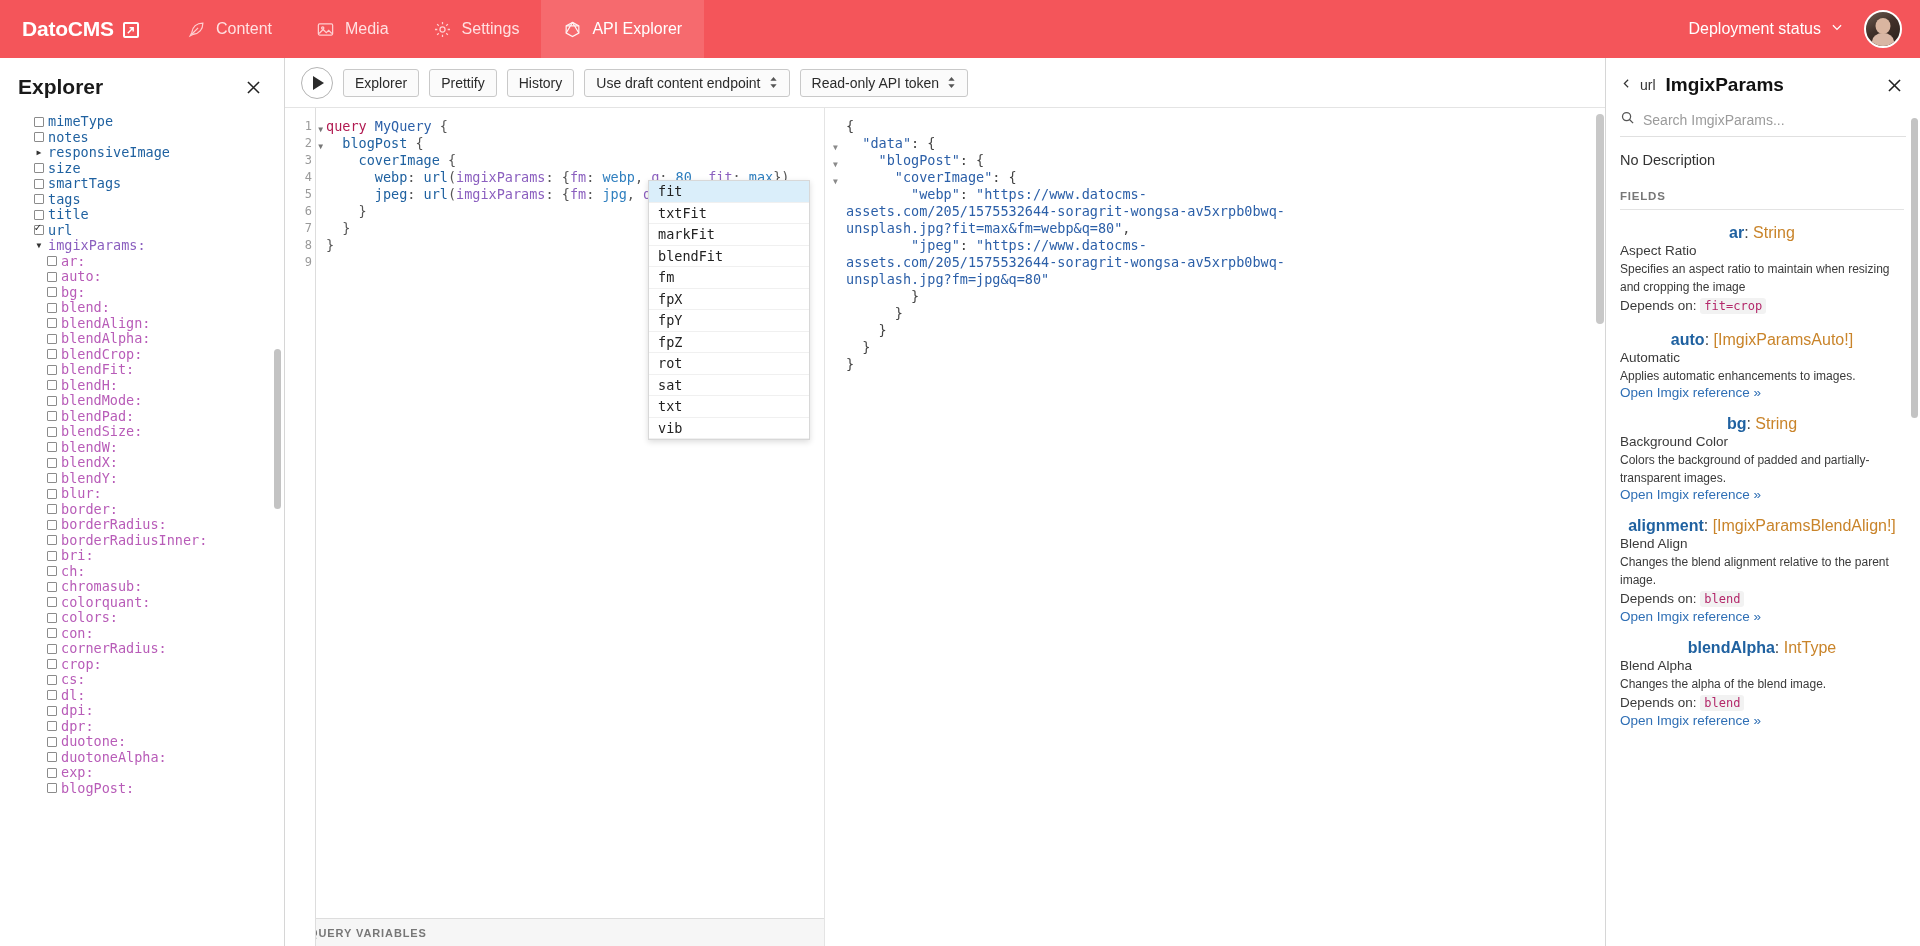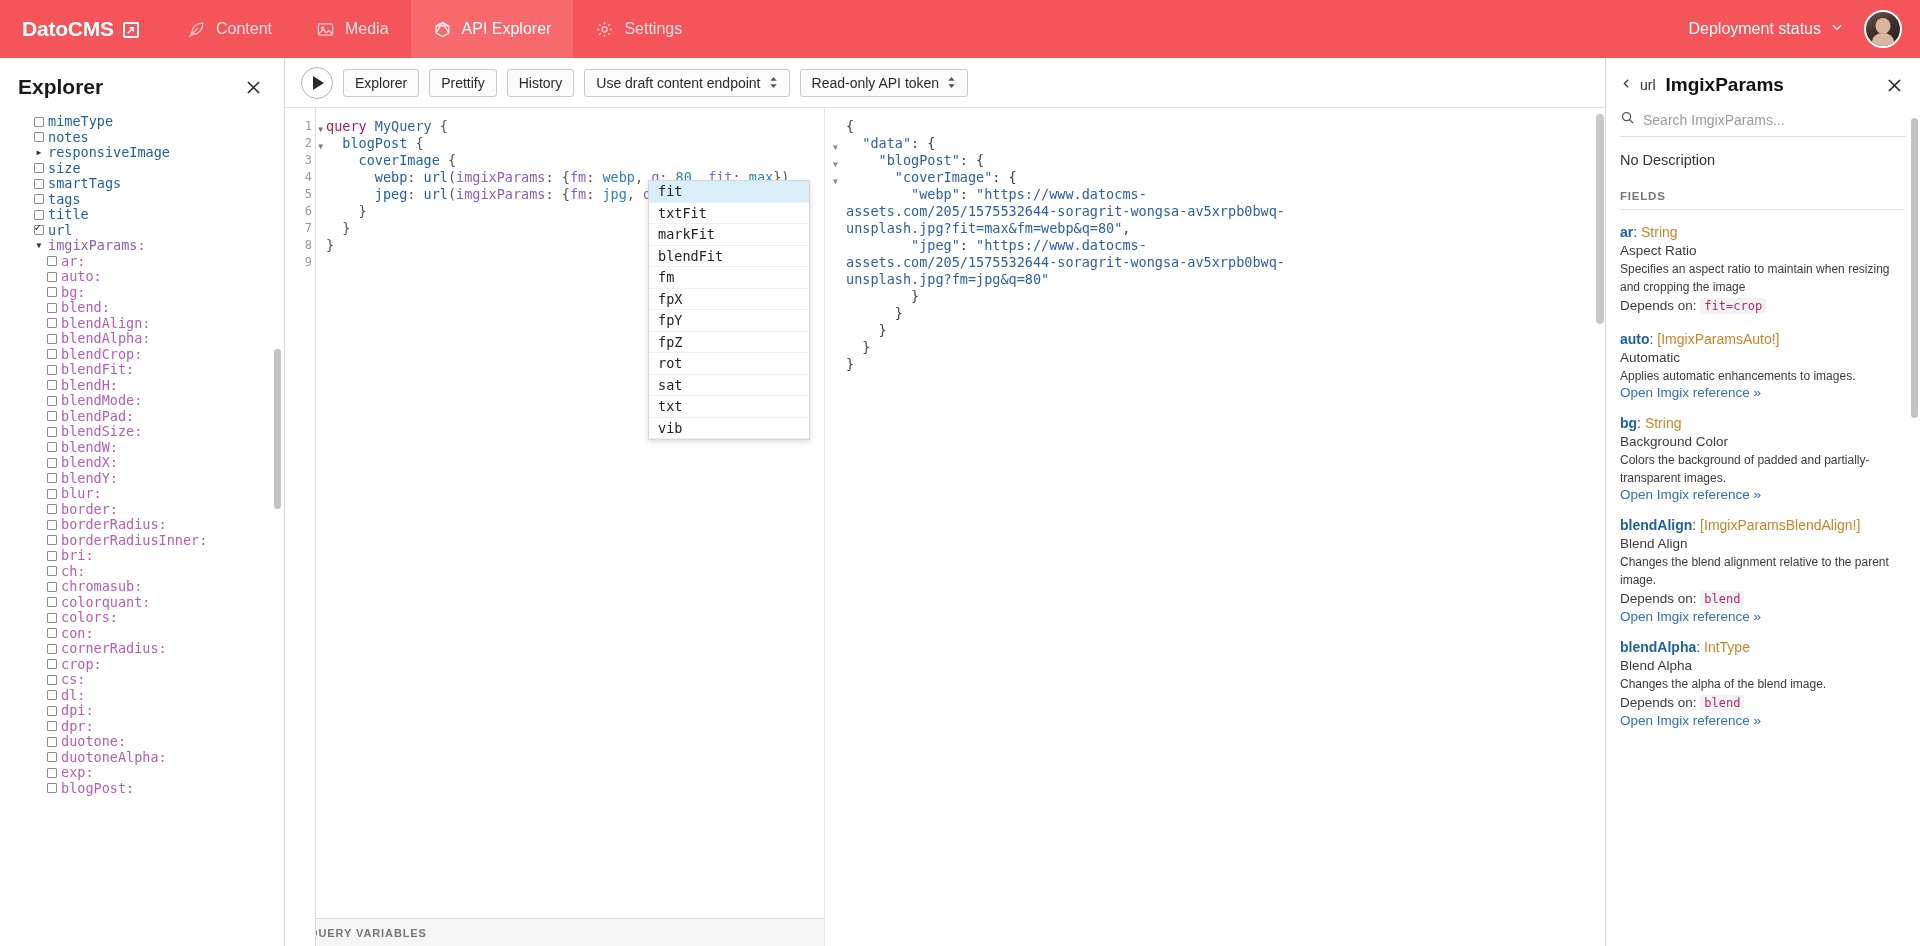--- a/index.html
+++ b/index.html
@@ -215,21 +215,21 @@
     font-family: "Liberation Sans", sans-serif; background: transparent;
   }
   .docs-search input::placeholder { color: #9b9b9b; }
   .docs-body { flex: 1; overflow: hidden; padding: 7px 16px 0 14px; min-height: 0; }
   .nodesc { font-size: 14.5px; color: #333; margin-bottom: 22px; }
   .fields-label {
     font-size: 11.5px; font-weight: bold; letter-spacing: .8px; color: #777;
     padding-bottom: 7px; border-bottom: 1px solid #e3e3e3; margin-bottom: 13px;
   }
   .fld { margin-bottom: 14px; }
-  .fld-sig { font-size: 14px; line-height: 19px; }
+  .fld-sig { font-size: 16px; line-height: 19px; text-align: center; }
   .fld-name { color: #1f61a0; font-weight: bold; }
   .fld-colon { color: #444; }
   .fld-type { color: #c9842a; }
   .fld-title { font-size: 13.5px; color: #3a3a3a; line-height: 18px; }
   .fld-desc { font-size: 12px; color: #3a3a3a; line-height: 18px; }
   .fld-dep { font-size: 13.5px; color: #3a3a3a; line-height: 19px; }
   .chip {
     font-family: "DejaVu Sans Mono", monospace; font-size: 12px;
     background: #f2f2f2; border-radius: 3px; padding: 1px 4px; color: #b3286a;
   }
@@ -270,37 +270,37 @@
       <div class="navtab">
         <span class="ic">
           <svg width="19" height="19" viewBox="0 0 24 24" fill="none" stroke="#ffd9da" stroke-width="1.6">
               <rect x="3" y="5" width="18" height="14" rx="1.5"></rect>
               <circle cx="8.5" cy="10" r="1.4"></circle>
               <path d="M4 17l5-5 4 4 3-3 4 4"></path>
             </svg>
         </span>
         <span>Media</span>
       </div>
+      <div class="navtab">
+        <span class="ic">
+          <svg width="19" height="19" viewBox="0 0 24 24" fill="none" stroke="#ffd9da" stroke-width="1.6">
+              <circle cx="12" cy="12" r="3.2"></circle>
+              <path d="M12 2.5v3M12 18.5v3M2.5 12h3M18.5 12h3M5.2 5.2l2.1 2.1M16.7 16.7l2.1 2.1M18.8 5.2l-2.1 2.1M7.3 16.7l-2.1 2.1"></path>
+            </svg>
+        </span>
+        <span>Settings</span>
+      </div>
       <div class="navtab active">
         <span class="ic">
           <svg width="19" height="19" viewBox="0 0 24 24" fill="none" stroke="#ffffff" stroke-width="1.5">
               <path d="M12 3 L20 7.5 V16.5 L12 21 L4 16.5 V7.5 Z"></path>
               <path d="M12 3 L4 16.5 M12 3 L20 16.5 M4 7.5 H20"></path>
             </svg>
         </span>
         <span>API Explorer</span>
-      </div>
-      <div class="navtab">
-        <span class="ic">
-          <svg width="19" height="19" viewBox="0 0 24 24" fill="none" stroke="#ffd9da" stroke-width="1.6">
-              <circle cx="12" cy="12" r="3.2"></circle>
-              <path d="M12 2.5v3M12 18.5v3M2.5 12h3M18.5 12h3M5.2 5.2l2.1 2.1M16.7 16.7l2.1 2.1M18.8 5.2l-2.1 2.1M7.3 16.7l-2.1 2.1"></path>
-            </svg>
-        </span>
-        <span>Settings</span>
       </div>
     </div>
     <div class="spacer"></div>
     <div class="deploy">
       <span>Deployment status</span>
       <span>
         <svg width="14" height="14" viewBox="0 0 24 24" fill="none" stroke="#fff" stroke-width="2.2">
             <path d="M5 9l7 7 7-7"></path>
           </svg>
       </span>
@@ -640,21 +640,21 @@
               <div class="fld-desc">Applies automatic enhancements to images.</div>
               <div class="fld-link">Open Imgix reference »</div>
             </div>
             <div class="fld">
               <div class="fld-sig"><span class="fld-name">bg</span><span class="fld-colon">: </span><span class="fld-type">String</span></div>
               <div class="fld-title">Background Color</div>
               <div class="fld-desc">Colors the background of padded and partially-transparent images.</div>
               <div class="fld-link">Open Imgix reference »</div>
             </div>
             <div class="fld">
-              <div class="fld-sig"><span class="fld-name">blendAlign</span><span class="fld-colon">: </span><span class="fld-type">[ImgixParamsBlendAlign!]</span></div>
+              <div class="fld-sig"><span class="fld-name">alignment</span><span class="fld-colon">: </span><span class="fld-type">[ImgixParamsBlendAlign!]</span></div>
               <div class="fld-title">Blend Align</div>
               <div class="fld-desc">Changes the blend alignment relative to the parent image.</div>
               <div class="fld-dep"><span>Depends on: </span><span class="chip">blend</span></div>
               <div class="fld-link">Open Imgix reference »</div>
             </div>
             <div class="fld">
               <div class="fld-sig"><span class="fld-name">blendAlpha</span><span class="fld-colon">: </span><span class="fld-type">IntType</span></div>
               <div class="fld-title">Blend Alpha</div>
               <div class="fld-desc">Changes the alpha of the blend image.</div>
               <div class="fld-dep"><span>Depends on: </span><span class="chip">blend</span></div>

